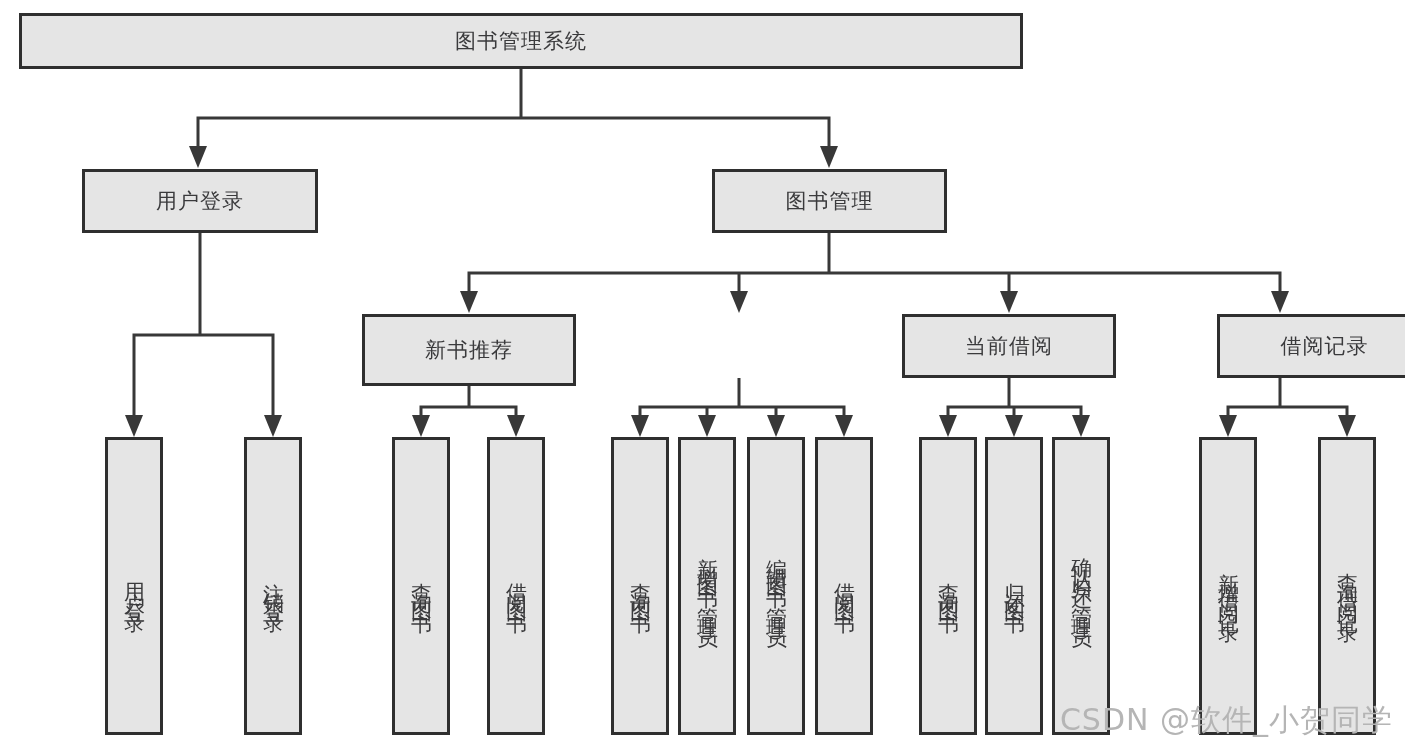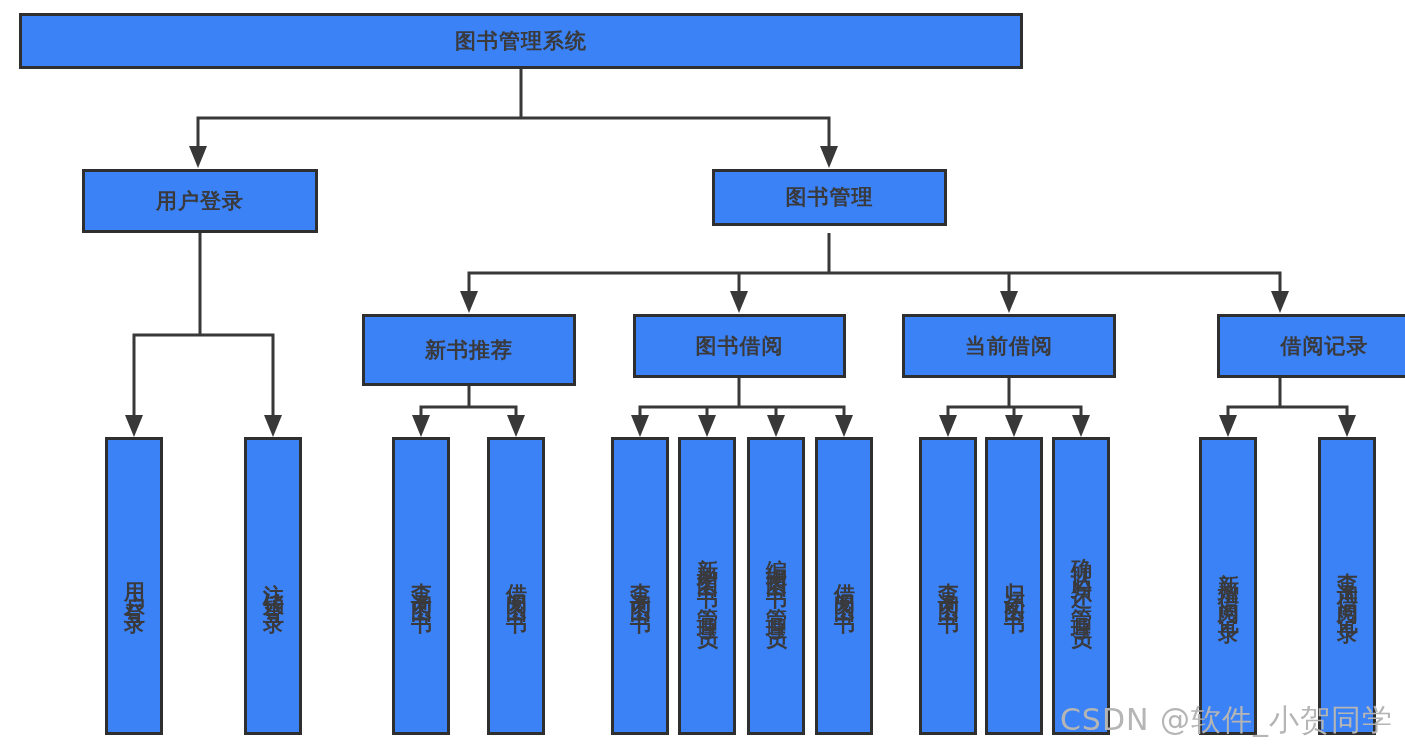--- a/index.html
+++ b/index.html
@@ -28,45 +28,44 @@
     stroke-width: 3;
   }
   .arrow {
     fill: #383838;
     stroke: none;
   }
   .node {
     position: absolute;
     box-sizing: border-box;
     border: 3px solid #2f2f2f;
-    background: #3b82f6;
+    background: #e5e5e5;
     color: #3a3a3c;
     display: flex;
     align-items: center;
     justify-content: center;
     font-size: 21px;
     line-height: 1;
-    font-weight: bold;
   }
   .hnode {
     letter-spacing: 1px;
     white-space: nowrap;
   }
   .vnode {
     top: 437px;
     width: 58px;
     height: 298px;
     writing-mode: vertical-rl;
     text-orientation: mixed;
     letter-spacing: 10px;
   }
   
   #n-root   { left: 19px;   top: 13px;  width: 1004px; height: 56px; }
   #n-l2a    { left: 82px;   top: 169px; width: 236px;  height: 64px; }
-  #n-l2b    { left: 712px;  top: 169px; width: 235px;  height: 57px; }
+  #n-l2b    { left: 712px;  top: 169px; width: 235px;  height: 64px; }
   #n-l3a    { left: 362px;  top: 314px; width: 214px;  height: 72px; }
   #n-l3b    { left: 633px;  top: 314px; width: 213px;  height: 64px; }
   #n-l3c    { left: 902px;  top: 314px; width: 214px;  height: 64px; text-align: right; }
   #n-l3d    { left: 1173px; top: 314px; width: 215px;  height: 64px; margin-left: 44px; }
   
   #n-v1  { left: 105px; }
   #n-v2  { left: 244px; }
   #n-v3  { left: 392px; }
   #n-v4  { left: 487px; }
   #n-v5  { left: 611px; }
@@ -142,21 +141,20 @@
       <path class="arrow" d="M1338 415 L1356 415 L1347 437 Z"></path>
     </g>
   </svg>
 
   <div class="node hnode" id="n-root">图书管理系统</div>
 
   <div class="node hnode" id="n-l2a">用户登录</div>
   <div class="node hnode" id="n-l2b">图书管理</div>
 
   <div class="node hnode" id="n-l3a">新书推荐</div>
-  <div class="node hnode" id="n-l3b">图书借阅</div>
   <div class="node hnode" id="n-l3c">当前借阅</div>
   <div class="node hnode" id="n-l3d">借阅记录</div>
 
   <div class="node vnode" id="n-v1">用户登录</div>
   <div class="node vnode" id="n-v2">注销登录</div>
   <div class="node vnode" id="n-v3">查询图书</div>
   <div class="node vnode" id="n-v4">借阅图书</div>
   <div class="node vnode" id="n-v5">查询图书</div>
   <div class="node vnode" id="n-v6">新增图书（管理员）</div>
   <div class="node vnode" id="n-v7">编辑图书（管理员）</div>

